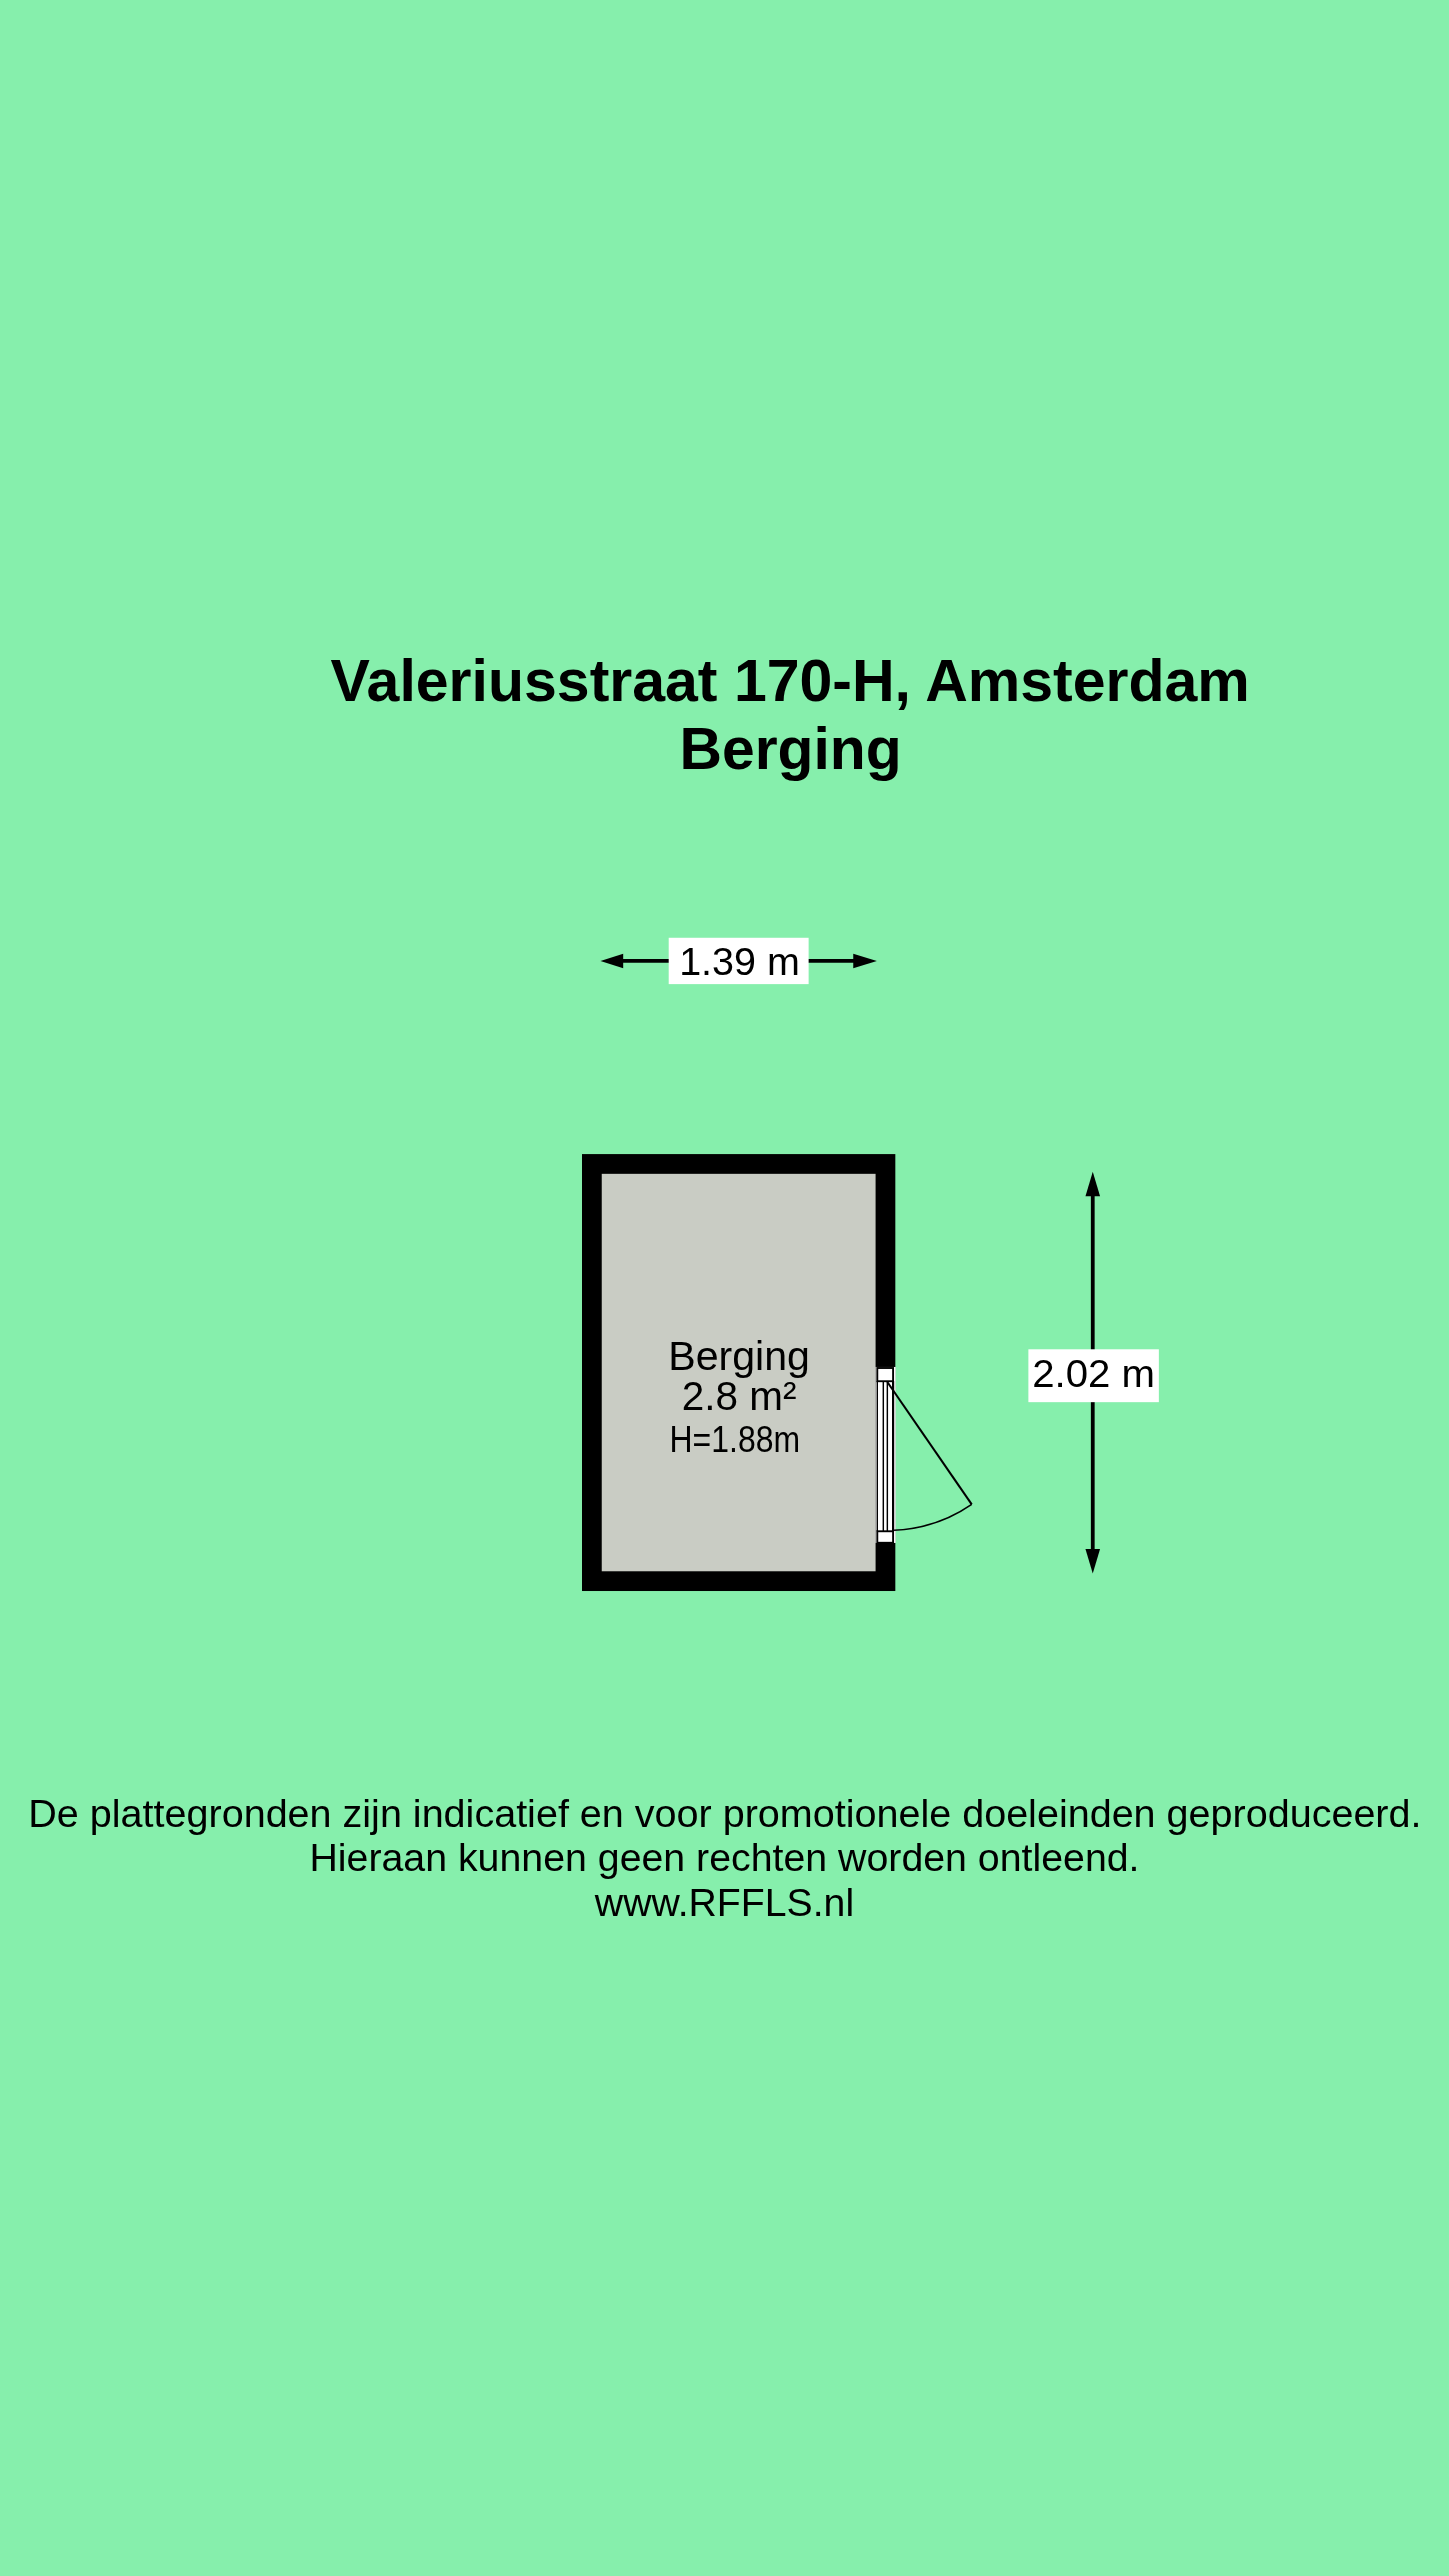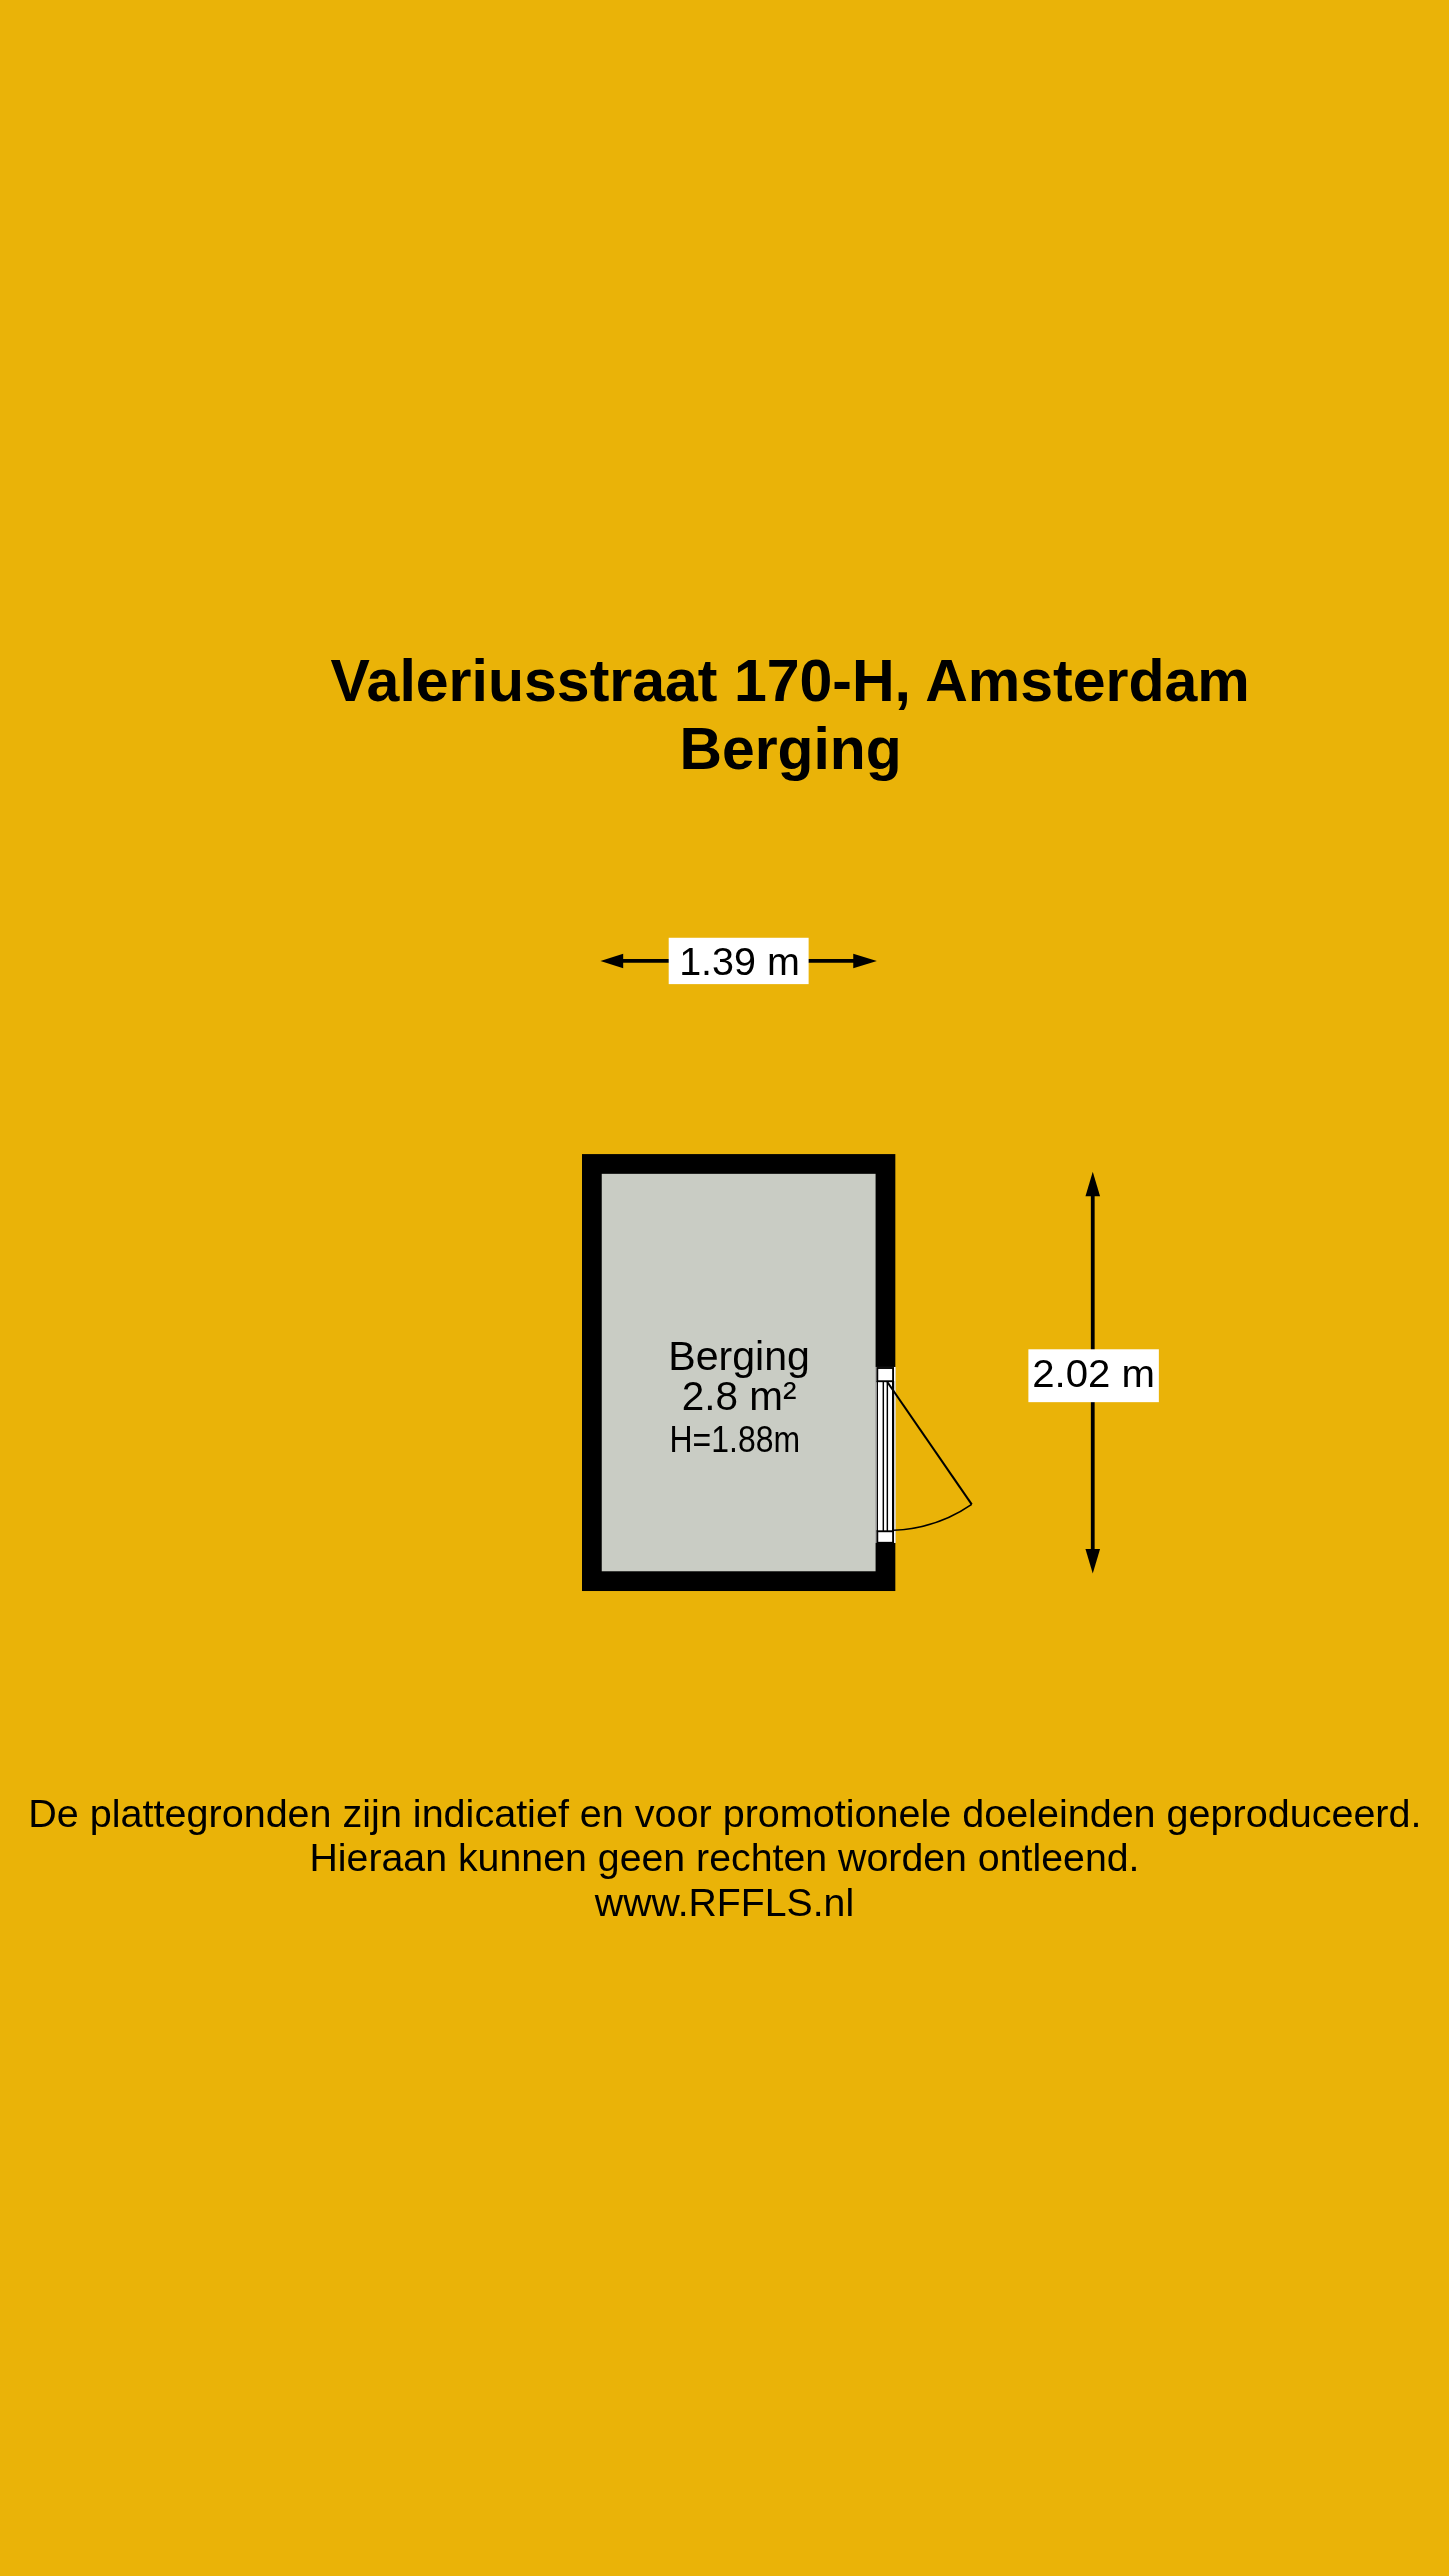--- a/index.html
+++ b/index.html
@@ -1,16 +1,16 @@
 <!DOCTYPE html>
 <html style="font-size:13.7px"><head>
 <meta charset="utf-8">
 <style>
   html,body{margin:0;padding:0;background:#fff;}
-  #page{position:relative;width:1449px;height:2576px;background:#eab308;overflow:hidden;}
+  #page{position:relative;width:1449px;height:2576px;background:#86efac;overflow:hidden;}
   svg{display:block;}
   text{font-family:"Liberation Sans",sans-serif;fill:#000;}
 </style>
 </head>
 <body>
 <div id="page">
 <svg width="1449" height="2576" viewBox="0 0 1688 3000">
 
   <text x="920.5" y="816" font-size="70" font-weight="bold" text-anchor="middle" textLength="1071" lengthAdjust="spacingAndGlyphs">Valeriusstraat 170-H, Amsterdam</text>
   <text x="921" y="895.5" font-size="70" font-weight="bold" text-anchor="middle" textLength="259" lengthAdjust="spacingAndGlyphs">Berging</text>

